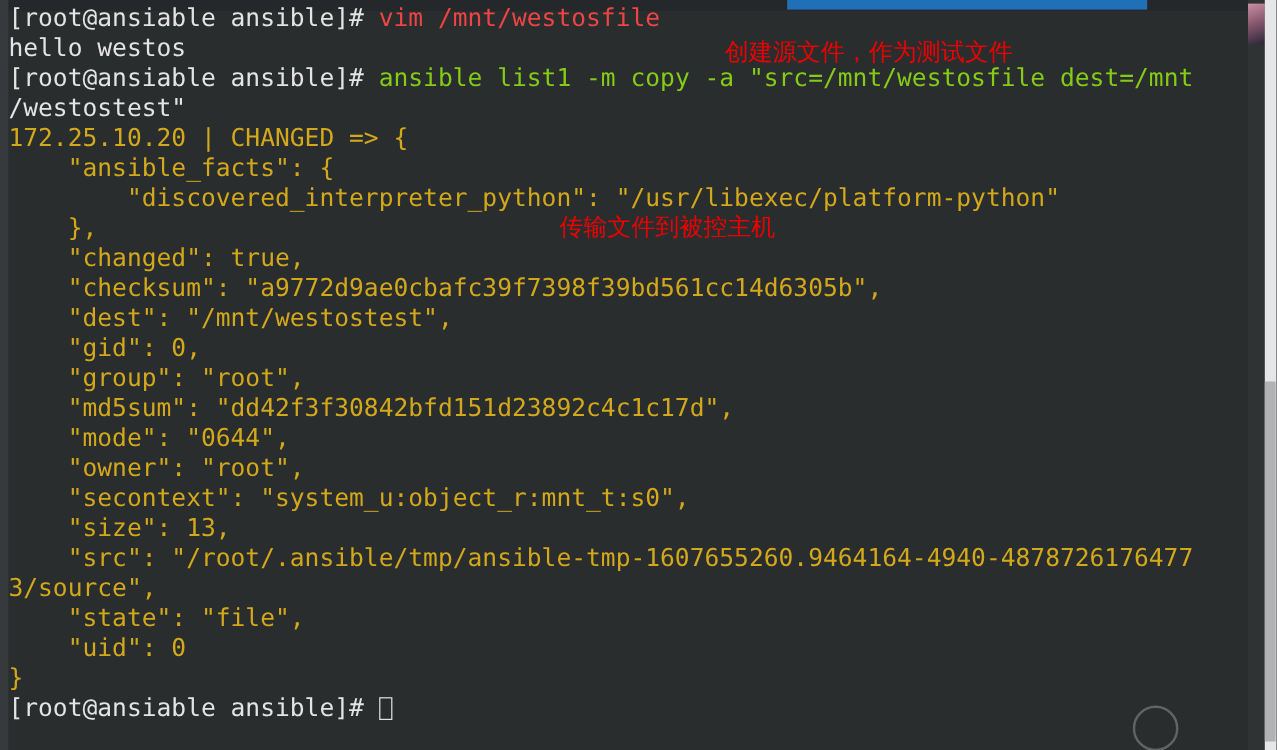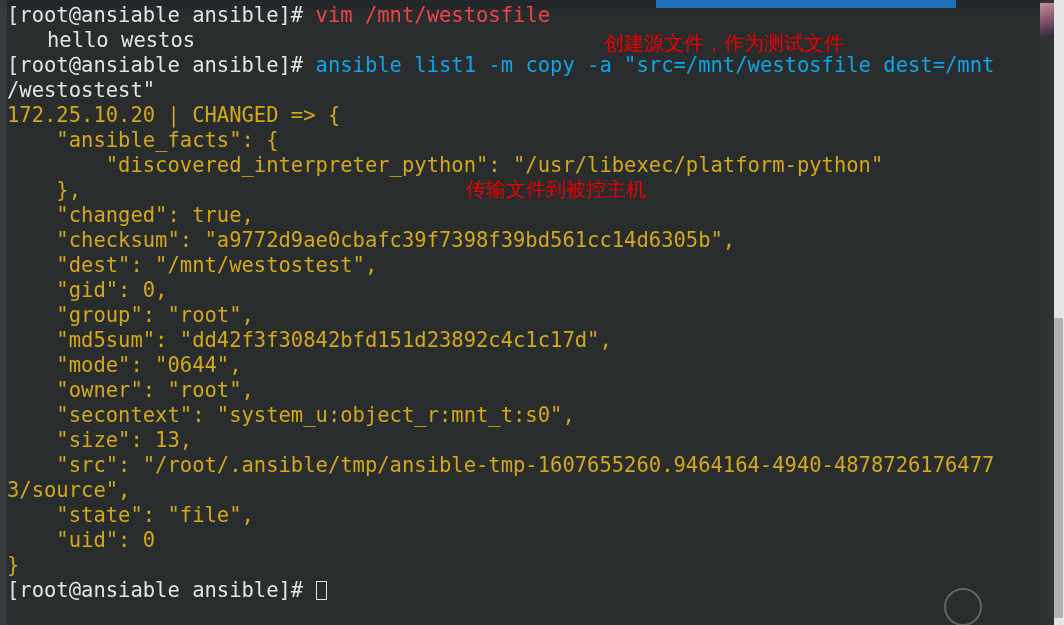--- a/index.html
+++ b/index.html
@@ -141,22 +141,22 @@
 
 <div id="screen" style="background: rgb(42, 45, 46);">
 
   <div class="top-strip"></div>
   <div class="top-accent" style="background: rgb(31, 112, 184);"></div>
 
   <div class="left-gutter"></div>
 
   <div class="term" id="term">
       <div class="line" id="l01"><span class="c-out" style="color: rgb(228, 228, 228);">[root@ansiable ansible]# </span><span class="c-out" style="color: #ef4444;">vim /mnt/westosfile</span></div>
-      <div class="line" id="l03"><span class="c-out" style="color: rgb(228, 228, 228); padding-left: 40px;">hello westos</span></div>
-      <div class="line" id="l04"><span class="c-out" style="color: rgb(228, 228, 228);">[root@ansiable ansible]# </span><span class="c-out" style="color: #0ea5e9;">ansible list1 -m copy -a "src=/mnt/westosfile dest=/mnt</span></div>
+      <div class="line" id="l03"><span class="c-out" style="color: rgb(228, 228, 228);">hello westos</span></div>
+      <div class="line" id="l04"><span class="c-out" style="color: rgb(228, 228, 228);">[root@ansiable ansible]# </span><span class="c-out" style="color: #84cc16;">ansible list1 -m copy -a "src=/mnt/westosfile dest=/mnt</span></div>
       <div class="line" id="l05"><span class="c-out" style="color: rgb(228, 228, 228);">/westostest"</span></div>
       <div class="line" id="l06"><span class="c-json" style="color: rgb(211, 168, 27);">172.25.10.20 | CHANGED =&gt; {</span></div>
       <div class="line" id="l07"><span class="c-json" style="color: rgb(211, 168, 27);">    "ansible_facts": {</span></div>
       <div class="line" id="l08"><span class="c-json" style="color: rgb(211, 168, 27);">        "discovered_interpreter_python": "/usr/libexec/platform-python"</span></div>
       <div class="line" id="l09"><span class="c-json" style="color: rgb(211, 168, 27);">    },</span></div>
       <div class="line" id="l10"><span class="c-json" style="color: rgb(211, 168, 27);">    "changed": true,</span></div>
       <div class="line" id="l11"><span class="c-json" style="color: rgb(211, 168, 27);">    "checksum": "a9772d9ae0cbafc39f7398f39bd561cc14d6305b",</span></div>
       <div class="line" id="l12"><span class="c-json" style="color: rgb(211, 168, 27);">    "dest": "/mnt/westostest",</span></div>
       <div class="line" id="l13"><span class="c-json" style="color: rgb(211, 168, 27);">    "gid": 0,</span></div>
       <div class="line" id="l14"><span class="c-json" style="color: rgb(211, 168, 27);">    "group": "root",</span></div>

